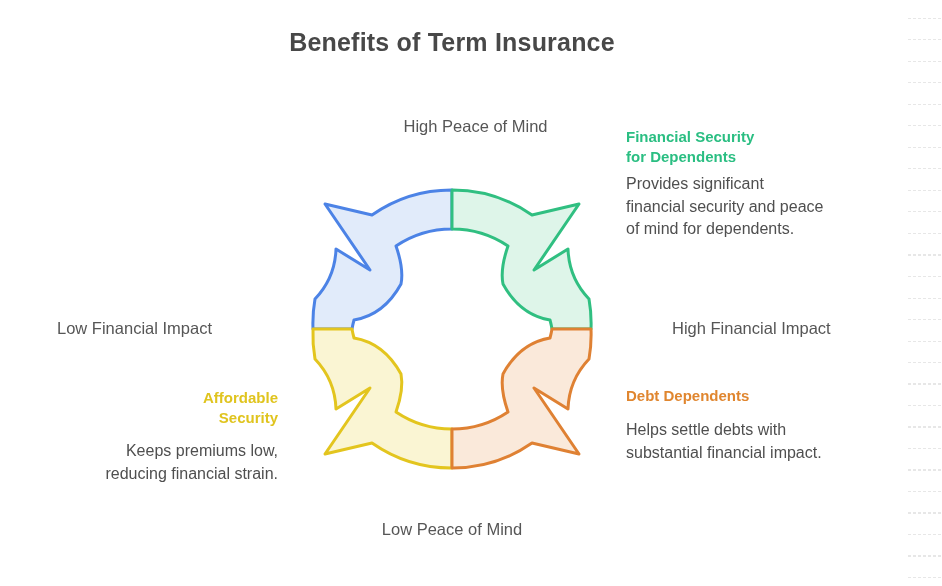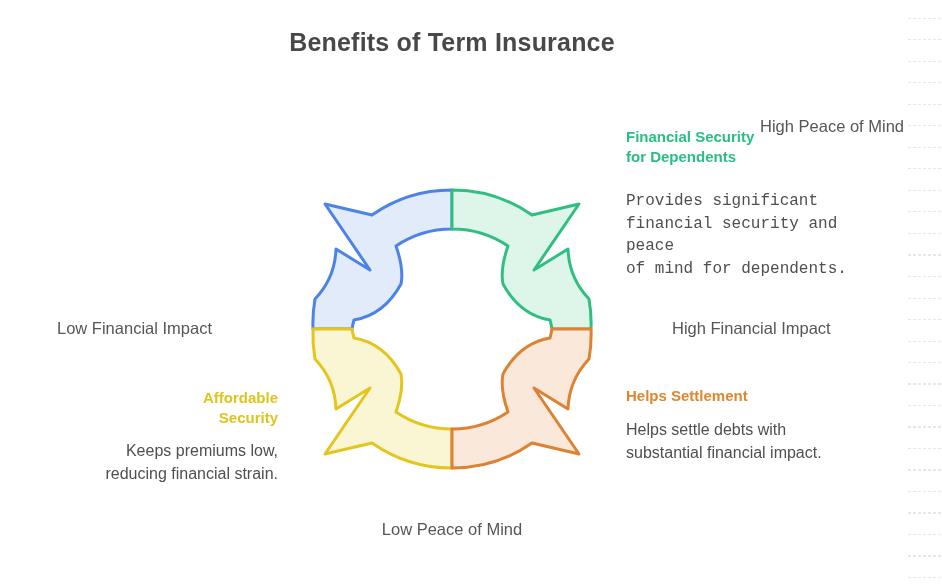--- a/index.html
+++ b/index.html
@@ -10,36 +10,36 @@
 
   .page-title {
     position: absolute; top: 28px; left: 0; right: 38px;
     text-align: center; font-size: 25px; font-weight: 700;
     color: #484848; letter-spacing: 0.2px;
   }
 
   .axis-label {
     position: absolute; font-size: 16.5px; color: #565656; white-space: nowrap;
   }
-  .axis-top    { top: 117px; left: 0; right: 38px; text-align: right; padding-left: 47px; }
+  .axis-top    { top: 117px; left: 0; right: 38px; text-align: center; padding-left: 47px; }
   .axis-bottom { top: 520px; left: 0; right: 38px; text-align: center; }
   .axis-left   { top: 319px; left: 57px; }
   .axis-right  { top: 319px; left: 672px; }
 
   .qblock { position: absolute; }
   .qblock h2 {
     font-size: 15px; font-weight: 700; line-height: 1.36; white-space: pre-line;
   }
   .qblock p {
     font-size: 16px; line-height: 1.42; color: #4f4f4f; white-space: pre-line;
   }
   .qblock.left-col  { right: 664px; width: 270px; text-align: right; }
   .qblock.right-col { left: 626px;  width: 256px; text-align: left; }
   .q-tax        { top: 190px; }  .q-tax p        { margin-top: 13px; }
-  .q-financial  { top: 127px; }  .q-financial p  { margin-top: 22px; font-family: Liberation Mono, monospace; }
+  .q-financial  { top: 127px; }  .q-financial p  { margin-top: 5px; }
   .q-affordable { top: 388px; }  .q-affordable p { margin-top: 11px; }
   .q-debt       { top: 386px; }  .q-debt p       { margin-top: 13px; }
 
   .cycle-svg { position: absolute; left: 267px; top: 144px; }
 
   .ruling {
     position: absolute; top: 18px; right: 0; width: 36px; height: 560px;
     background-image:
       repeating-linear-gradient(90deg, #ffffff 0 2px, rgba(255,255,255,0) 2px 5px),
       repeating-linear-gradient(180deg, #e7e7e7 0 1px, rgba(255,255,255,0) 1px 21.5px);
@@ -91,20 +91,20 @@
   </section>
 
   <section class="qblock left-col q-affordable">
     <h2 style="color: rgb(224, 196, 30);">Affordable
 Security</h2>
     <p>Keeps premiums low,
 reducing financial strain.</p>
   </section>
 
   <section class="qblock right-col q-debt">
-    <h2 style="color: rgb(224, 134, 47);">Helps Settlement</h2>
+    <h2 style="color: rgb(224, 134, 47);">Debt Dependents</h2>
     <p>Helps settle debts with
 substantial financial impact.</p>
   </section>
 
   <div class="ruling"></div>
 
 </div>
 
 </body></html>

